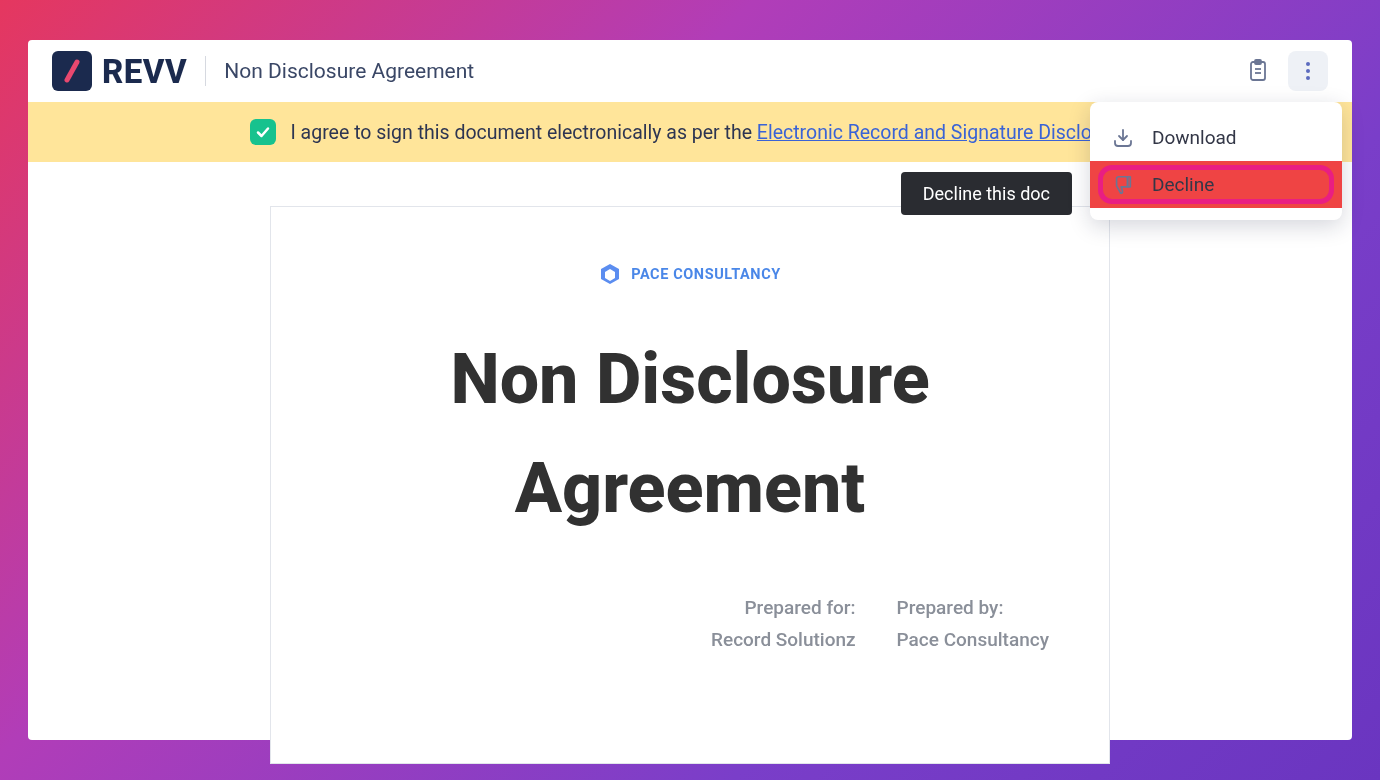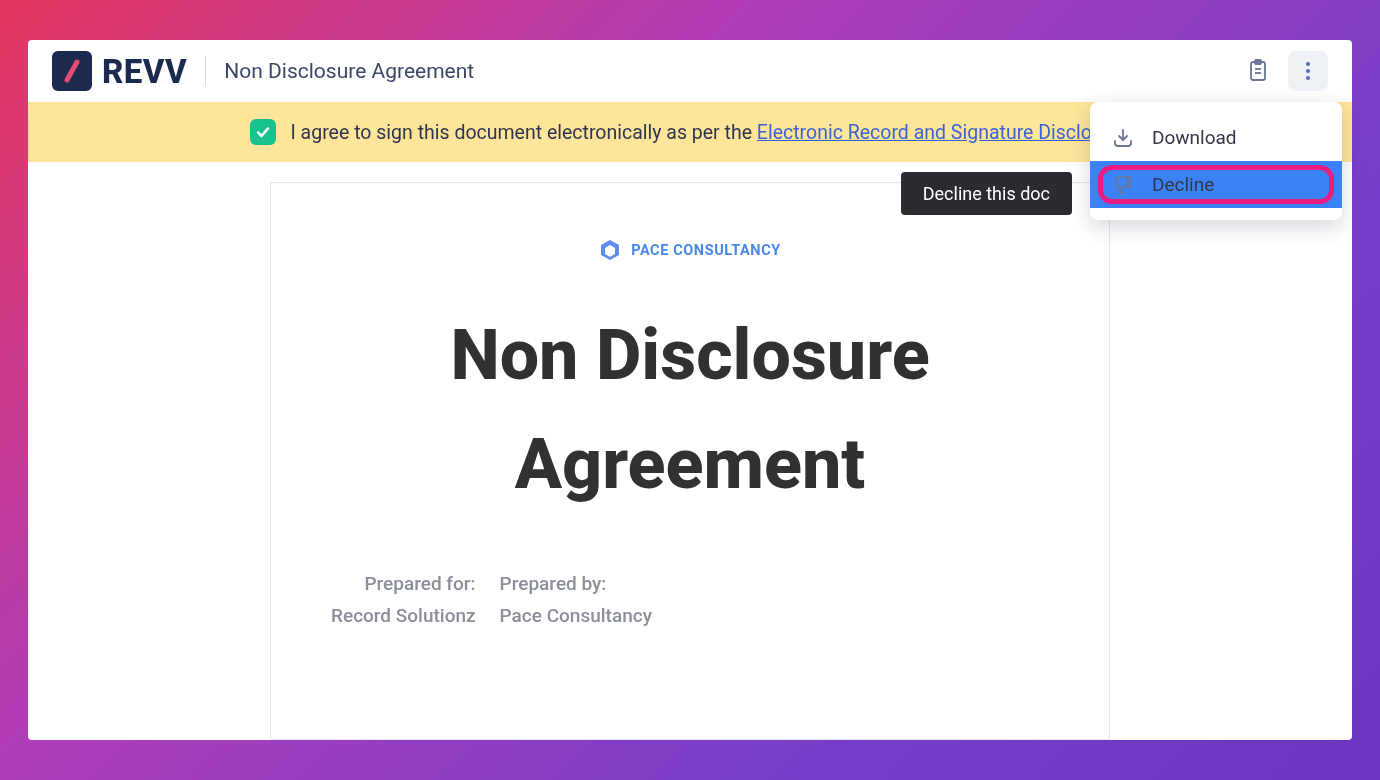--- a/index.html
+++ b/index.html
@@ -87,20 +87,21 @@
   .doc-area {
     height: calc(100% - 122px);
     display: flex; justify-content: center;
     padding-top: 20px;
   }
   .page {
     width: 840px; height: 100%;
     background: #fff;
     border: 1px solid #e2e5eb;
     padding: 50px 60px 0 60px;
+    margin-top: 24px;
   }
   .company-badge {
     display: flex; align-items: center; justify-content: center;
     gap: 10px; margin-bottom: 40px; margin-top: 6px;
   }
   .hex-icon {
     width: 22px; height: 22px;
   }
   .company-name {
     font-size: 14.5px;
@@ -110,21 +111,21 @@
   }
   .doc-heading {
     font-size: 70px;
     font-weight: 800;
     color: #313131;
     text-align: center;
     line-height: 1.55;
     margin-bottom: 50px;
   }
   .prepared {
-    display: flex; justify-content: flex-start; gap: 24px;
+    display: flex; justify-content: flex-end; gap: 41px;
     font-size: 19px;
     color: #8a8f99;
     font-weight: 500;
   }
   .prepared-col { text-align: left; line-height: 1.7; }
   .prepared-col.left { text-align: right; }
 
   
   .dropdown {
     position: absolute;
@@ -138,21 +139,21 @@
     text-align: center;
   }
   .dropdown-item {
     display: flex; align-items: center; gap: 18px;
     padding: 12px 22px;
     font-size: 19px;
     color: #333747;
     cursor: pointer;
     position: relative;
   }
-  .dropdown-item.hover { background: #3b82f6; }
+  .dropdown-item.hover { background: #ef4444; }
   .dropdown-item .item-icon { color: #6b7694; width: 22px; display:flex; }
   .highlight-ring {
     position: absolute;
     top: 4px; left: 8px; right: 8px; bottom: 4px;
     border: 5px solid #e91e82;
     border-radius: 14px;
     pointer-events: none;
   }
 
   

